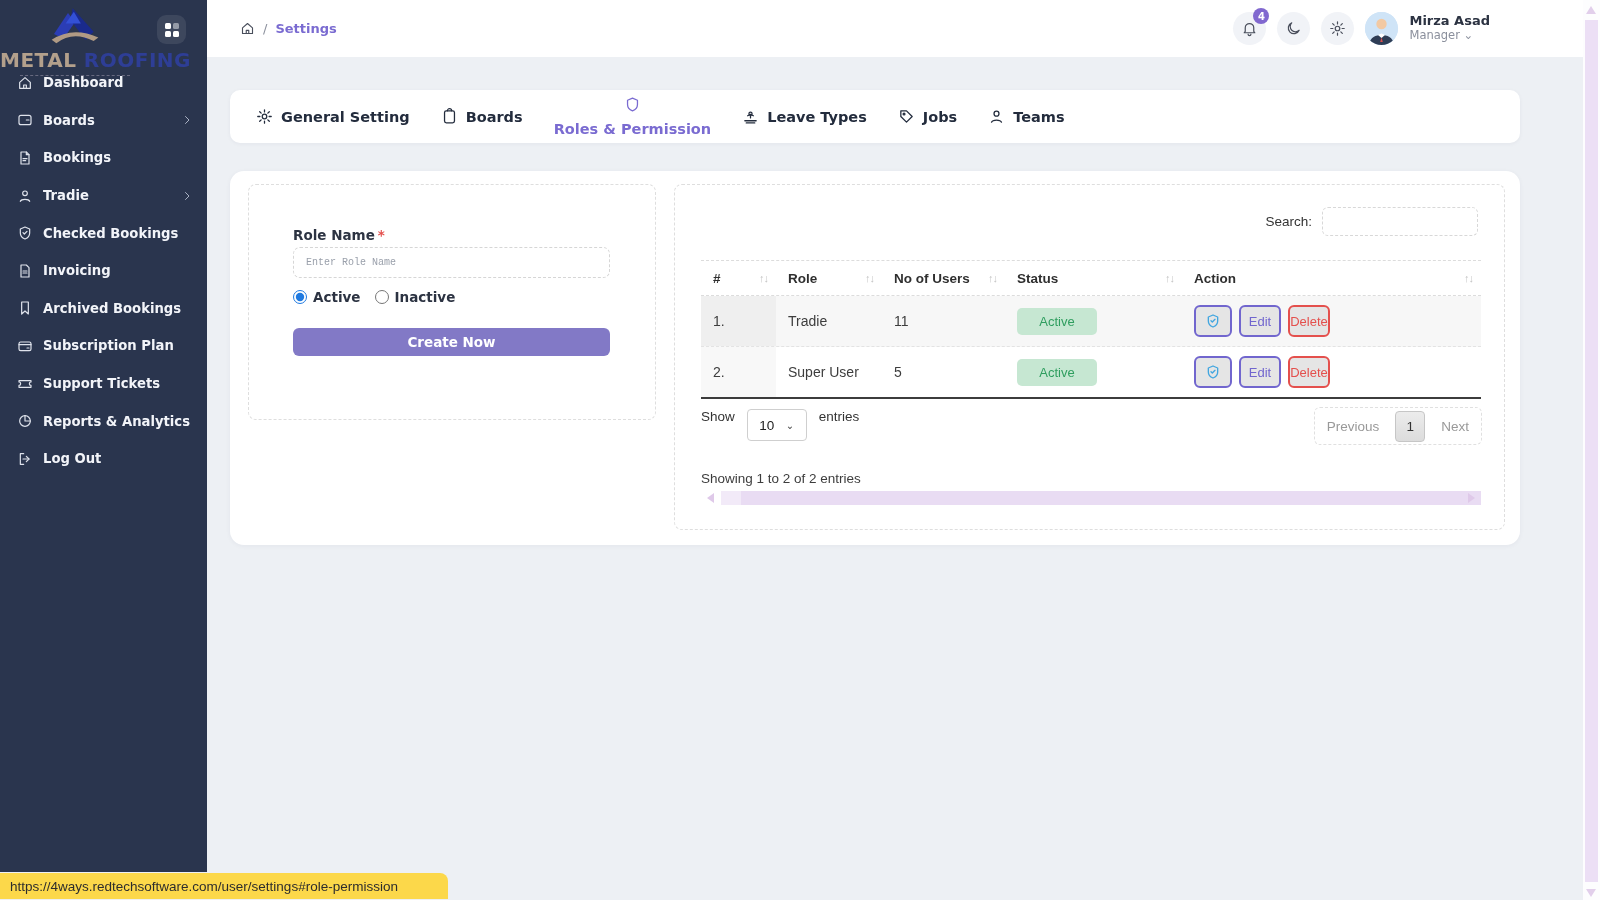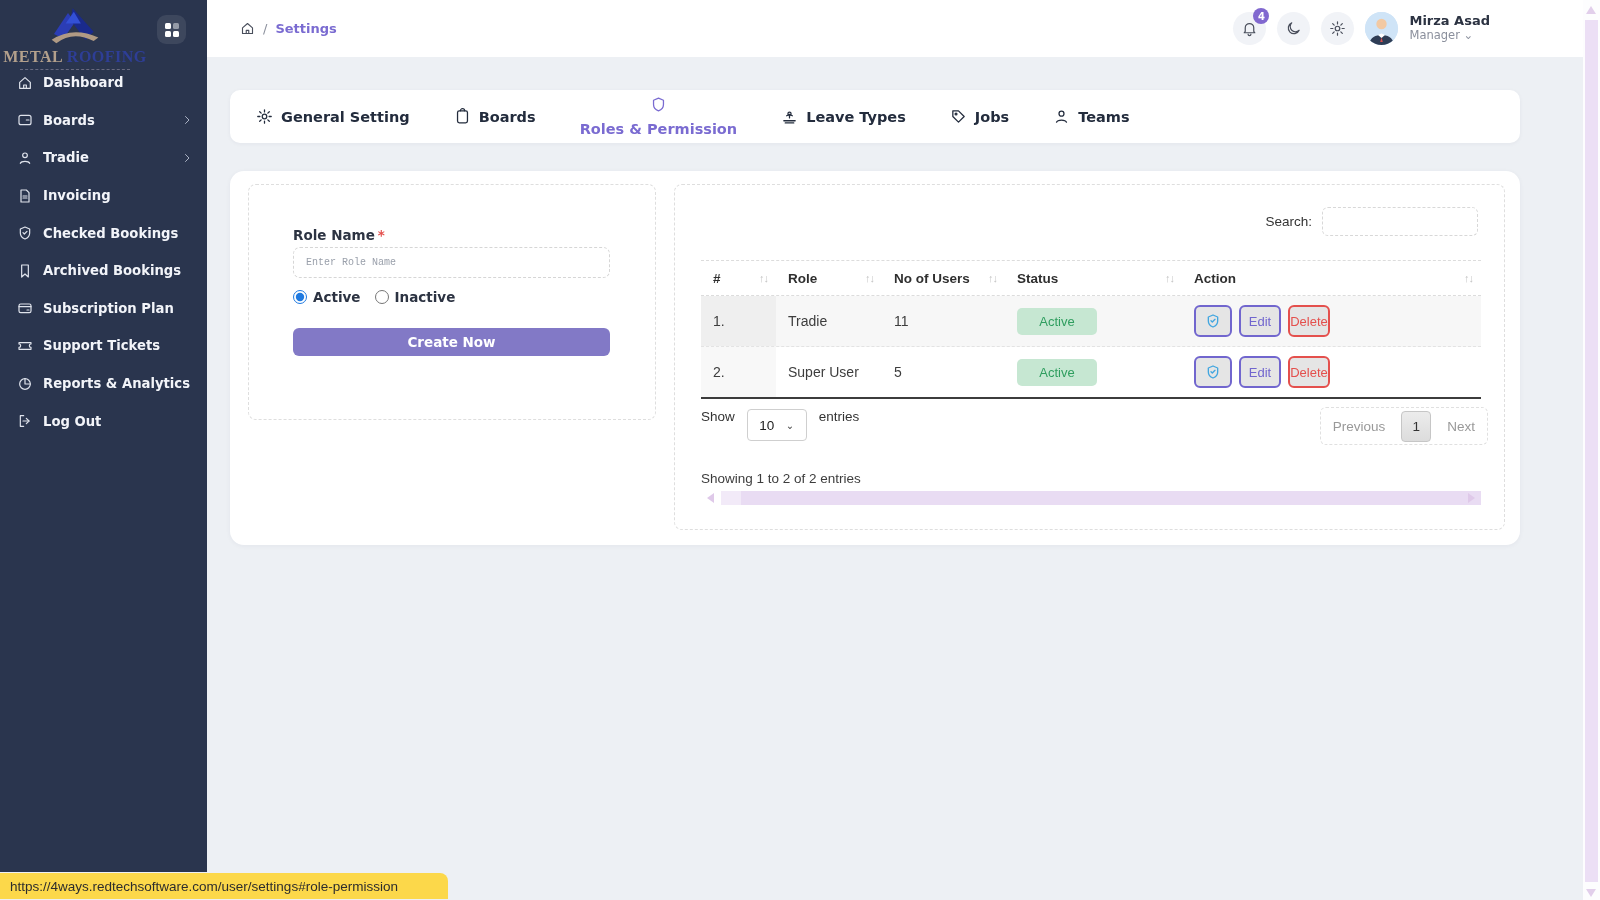--- a/index.html
+++ b/index.html
@@ -3,21 +3,21 @@
 <meta charset="utf-8">
 <style>
   html,body{margin:0;padding:0;background:#edf0f4;font-family:"DejaVu Sans",sans-serif;}
   #app{position:relative;width:1600px;height:900px;overflow:hidden;background:#edf0f4;}
   svg{display:block;}
 
   
   .sidebar{position:absolute;left:0;top:0;width:207px;height:872px;background:#2a354e;color:#eef0f6;}
   .logo-wrap{position:absolute;left:0;top:6px;width:150px;text-align:center;}
   .logo-m{margin:0 auto;width:52px;height:42px;}
-  .logo-text{font-size:16px;font-weight:bold;letter-spacing:.5px;white-space:nowrap;font-family:Liberation Serif, serif;}
+  .logo-text{font-size:20px;font-weight:bold;letter-spacing:.5px;white-space:nowrap;}
   .logo-text .t1{color:#b3a08c;}
   .logo-text .t2{color:#2e3e96;}
   .logo-sub{margin:3px auto 0;width:110px;border-top:1px dashed rgba(180,170,190,.45);height:3px;}
   .grid-btn{position:absolute;right:21px;top:15px;width:29px;height:29px;border-radius:9px;background:rgba(255,255,255,.09);display:flex;align-items:center;justify-content:center;cursor:pointer;}
   .nav{position:absolute;left:0;top:64px;width:207px;}
   .side-item{height:37.6px;display:flex;align-items:center;padding:0 14px 0 17px;cursor:pointer;font-size:13.2px;font-weight:bold;color:#f2f4f9;}
   .side-item .sicon{width:16px;height:16px;margin-right:10px;color:#dfe3ec;flex:0 0 auto;}
   .side-item .chev{margin-left:auto;color:#aab2c4;}
 
   
@@ -27,21 +27,21 @@
   .crumb-cur{color:#7a6bd1;font-size:13px;font-weight:bold;cursor:pointer;}
   .top-right{position:absolute;right:110px;top:0;height:57px;display:flex;align-items:center;gap:11px;}
   .icon-circle{width:33px;height:33px;border-radius:50%;background:#f1f3f7;display:flex;align-items:center;justify-content:center;color:#4a4f5c;cursor:pointer;position:relative;}
   .badge{position:absolute;top:-4px;right:-3px;min-width:16px;height:16px;border-radius:50%;background:#8168cf;color:#fff;font-size:10px;font-weight:bold;display:flex;align-items:center;justify-content:center;}
   .avatar{width:33px;height:33px;border-radius:50%;background:#cfe4f7;overflow:hidden;cursor:pointer;}
   .user-meta{line-height:1.15;cursor:pointer;}
   .user-name{font-size:13px;font-weight:bold;color:#2c3342;}
   .user-role{font-size:11.5px;color:#8a8f9c;}
 
   
-  .tabs-card{position:absolute;left:230px;top:90px;width:1290px;height:53px;background:#fff;border-radius:10px;box-shadow:0 1px 4px rgba(30,40,70,.05);display:flex;align-items:center;padding:0 0 0 26px;box-sizing:border-box;gap:44px;}
+  .tabs-card{position:absolute;left:230px;top:90px;width:1290px;height:53px;background:#fff;border-radius:10px;box-shadow:0 1px 4px rgba(30,40,70,.05);display:flex;align-items:center;padding:0 0 0 26px;box-sizing:border-box;gap:31px;}
   .tab{display:flex;align-items:center;gap:8px;font-size:14.5px;font-weight:bold;color:#232c3d;cursor:pointer;white-space:nowrap;}
   .tab .ticon{width:17px;height:17px;color:#232c3d;}
   .tab.active{color:#7a6bd1;flex-direction:column;}
   .tab.active .ticon{color:#7a6bd1;}
 
   
   .main-card{position:absolute;left:230px;top:171px;width:1290px;height:374px;background:#fff;border-radius:14px;box-shadow:0 1px 5px rgba(30,40,70,.05);}
   .panel{position:absolute;border:1px dashed #dedede;border-radius:8px;background:#fff;box-sizing:border-box;}
   .form-panel{left:248px;top:184px;width:408px;height:236px;}
   .table-panel{left:674px;top:184px;width:831px;height:346px;}
@@ -74,21 +74,21 @@
   .trow.even .c0{background:#f8f8f8;}
   .status-badge{width:80px;height:27px;background:#c6e7d2;color:#2f9e5f;border-radius:5px;display:flex;align-items:center;justify-content:center;font-size:13px;}
   .acts{display:flex;gap:7px;align-items:center;}
   .abtn{height:32px;border-radius:6px;background:#e5e5e5;display:flex;align-items:center;justify-content:center;cursor:pointer;font-size:13px;box-sizing:border-box;}
   .abtn.perm{width:38px;border:2px solid #7166ce;color:#41a6e0;}
   .abtn.edit{width:42px;border:2px solid #7166ce;color:#7166ce;}
   .abtn.del{width:42px;border:2px solid #e4504d;color:#e4504d;}
   .len-row{position:absolute;left:26px;top:224px;display:flex;align-items:flex-start;gap:12px;font-size:13.5px;color:#333;}
   .len-select{width:58px;height:30px;border:1px solid #cfcfcf;border-radius:4px;display:flex;align-items:center;justify-content:space-evenly;font-size:13.5px;color:#222;cursor:pointer;background:#fff;}
   .len-select .chev{font-size:10px;color:#444;}
-  .pager{position:absolute;right:16px;top:222px;height:36px;border:1px dashed #e0e0e0;border-radius:6px;display:flex;align-items:center;padding:0 12px;gap:16px;font-size:13.5px;color:#999;}
+  .pager{position:absolute;right:22px;top:222px;height:36px;border:1px dashed #e0e0e0;border-radius:6px;display:flex;align-items:center;padding:0 12px;gap:16px;font-size:13.5px;color:#999;}
   .pager .pg-prev,.pager .pg-next{cursor:default;}
   .pg-num{width:28px;height:29px;border:1px solid #c6c6c6;border-radius:4px;background:linear-gradient(#ececec,#dcdcdc);color:#333;display:flex;align-items:center;justify-content:center;cursor:pointer;}
   .info-text{position:absolute;left:26px;top:286px;font-size:13.5px;color:#3d3d3d;}
   .hscroll{position:absolute;left:26px;top:306px;width:780px;height:14px;}
   .hs-track{position:absolute;left:20px;top:0;width:740px;height:14px;background:#f2eaf8;}
   .hs-thumb{position:absolute;left:20px;top:0;width:740px;height:14px;background:#e9dcf3;}
   .hs-arrow{position:absolute;top:2px;width:0;height:0;border-top:5px solid transparent;border-bottom:5px solid transparent;}
   .hs-left{left:6px;border-right:7px solid #dfc9e9;}
   .hs-right{right:6px;border-left:7px solid #dfc9e9;}
 
@@ -148,48 +148,58 @@
         <span>Boards</span>
         <span class="chev">
             <svg viewBox="0 0 24 24" fill="none" stroke="currentColor" stroke-width="2" stroke-linecap="round" width="12" height="12">
               <path d="M9 5l7 7-7 7"></path>
             </svg>
           </span>
       </div>
       <div class="side-item">
         <span class="sicon">
             <svg viewBox="0 0 24 24" fill="none" stroke="currentColor" stroke-width="1.8" stroke-linecap="round" stroke-linejoin="round" width="16" height="16">
+              <path d="M6 3h8l4 4v14H6z"></path>
+              <path d="M14 3v4h4"></path>
+              <path d="M9 13h6M9 16h4"></path>
+            </svg>
+          </span>
+        <span>Bookings</span>
+      </div>
+      <div class="side-item">
+        <span class="sicon">
+            <svg viewBox="0 0 24 24" fill="none" stroke="currentColor" stroke-width="1.8" stroke-linecap="round" stroke-linejoin="round" width="16" height="16">
               <circle cx="12" cy="8" r="3.5"></circle>
               <path d="M5 20c1.5-4 12.5-4 14 0"></path>
             </svg>
           </span>
         <span>Tradie</span>
         <span class="chev">
             <svg viewBox="0 0 24 24" fill="none" stroke="currentColor" stroke-width="2" stroke-linecap="round" width="12" height="12">
               <path d="M9 5l7 7-7 7"></path>
             </svg>
           </span>
       </div>
       <div class="side-item">
         <span class="sicon">
             <svg viewBox="0 0 24 24" fill="none" stroke="currentColor" stroke-width="1.8" stroke-linecap="round" stroke-linejoin="round" width="16" height="16">
+              <path d="M12 3l7 3v6c0 4.5-3 7.5-7 9-4-1.5-7-4.5-7-9V6z"></path>
+              <path d="M9 11.5l2 2 4-4"></path>
+            </svg>
+          </span>
+        <span>Checked Bookings</span>
+      </div>
+      <div class="side-item">
+        <span class="sicon">
+            <svg viewBox="0 0 24 24" fill="none" stroke="currentColor" stroke-width="1.8" stroke-linecap="round" stroke-linejoin="round" width="16" height="16">
               <path d="M6 3h8l4 4v14H6z"></path>
               <path d="M9 12h6M9 15h6"></path>
             </svg>
           </span>
         <span>Invoicing</span>
-      </div>
-      <div class="side-item">
-        <span class="sicon">
-            <svg viewBox="0 0 24 24" fill="none" stroke="currentColor" stroke-width="1.8" stroke-linecap="round" stroke-linejoin="round" width="16" height="16">
-              <path d="M12 3l7 3v6c0 4.5-3 7.5-7 9-4-1.5-7-4.5-7-9V6z"></path>
-              <path d="M9 11.5l2 2 4-4"></path>
-            </svg>
-          </span>
-        <span>Checked Bookings</span>
       </div>
       <div class="side-item">
         <span class="sicon">
             <svg viewBox="0 0 24 24" fill="none" stroke="currentColor" stroke-width="1.8" stroke-linecap="round" stroke-linejoin="round" width="16" height="16">
               <path d="M7 3h10v18l-5-4.5L7 21z"></path>
             </svg>
           </span>
         <span>Archived Bookings</span>
       </div>
       <div class="side-item">

